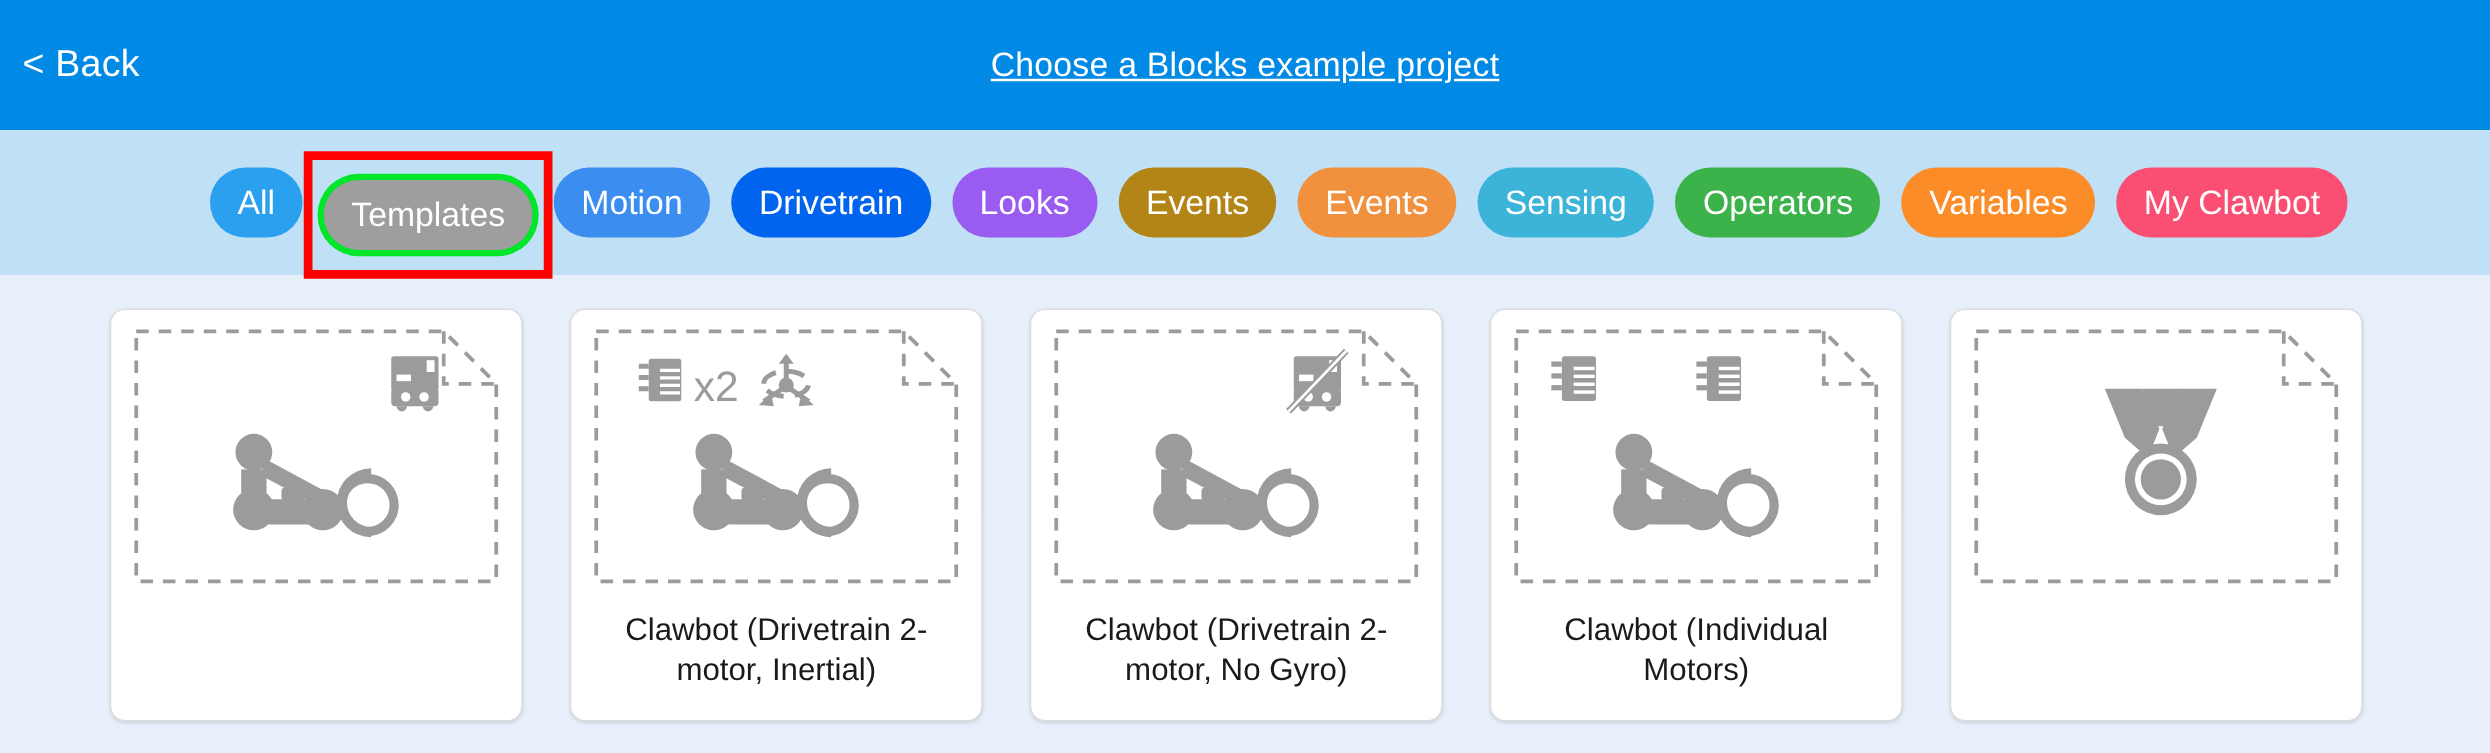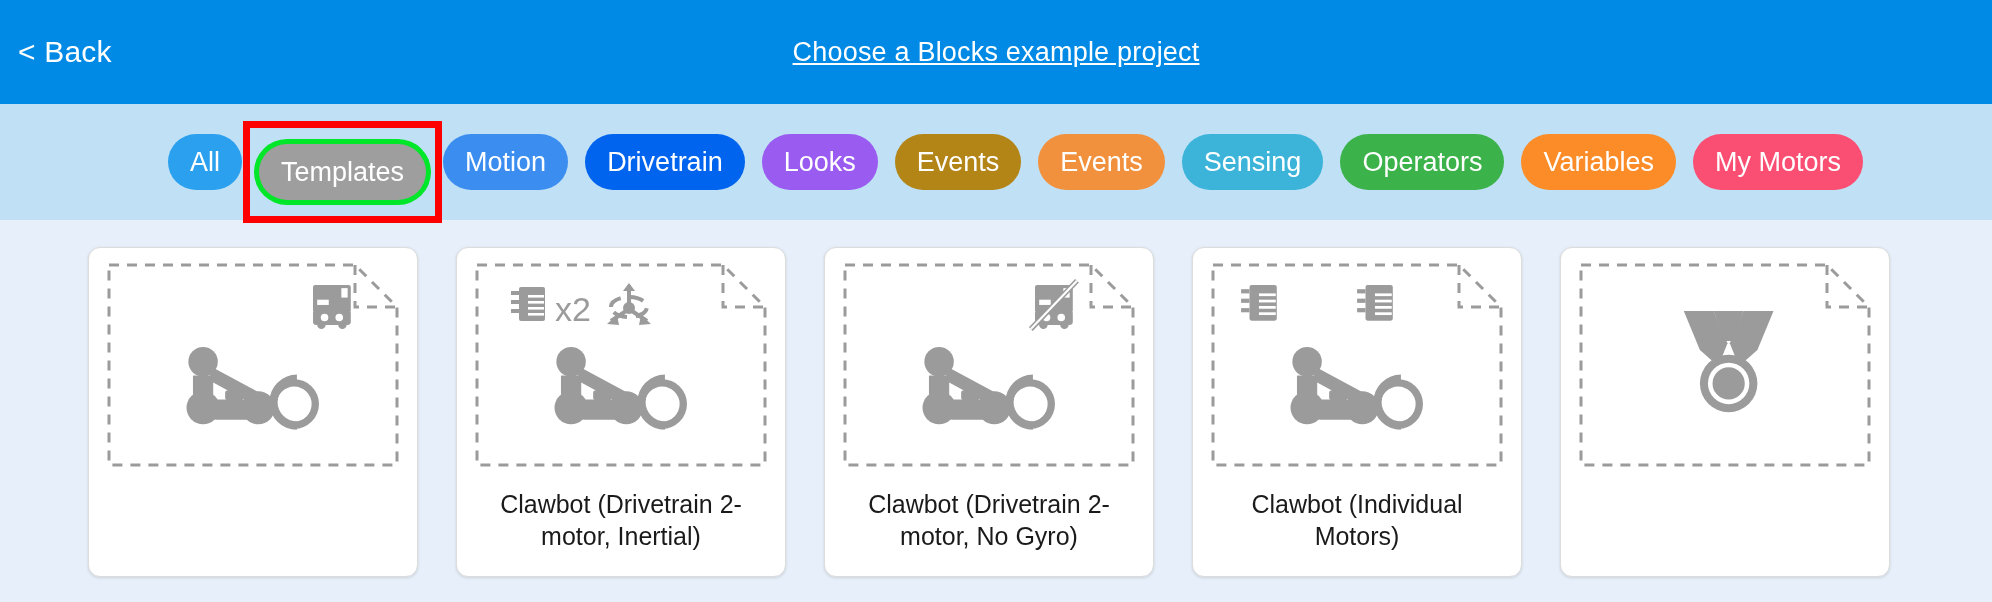--- a/index.html
+++ b/index.html
@@ -138,21 +138,21 @@
       <button class="pill selected" style="background: rgb(158, 158, 158);">Templates</button>
     </div>
     <button class="pill" style="background: rgb(59, 142, 240);">Motion</button>
     <button class="pill" style="background: rgb(0, 100, 238);">Drivetrain</button>
     <button class="pill" style="background: rgb(154, 91, 240);">Looks</button>
     <button class="pill" style="background: rgb(179, 132, 22);">Events</button>
     <button class="pill" style="background: rgb(242, 145, 61);">Events</button>
     <button class="pill" style="background: rgb(60, 180, 217);">Sensing</button>
     <button class="pill" style="background: rgb(60, 179, 74);">Operators</button>
     <button class="pill" style="background: rgb(251, 140, 40);">Variables</button>
-    <button class="pill" style="background: rgb(250, 79, 114);">My Motors</button>
+    <button class="pill" style="background: rgb(250, 79, 114);">My Clawbot</button>
   </div>
 
 <div class="cards" id="cards">
     <div class="card">
       <div class="card-thumb">
        <svg viewBox="0 0 300 212" xmlns="http://www.w3.org/2000/svg">
           <g fill="none" stroke="#9b9b9b" stroke-width="3" stroke-dasharray="10 8">
       <path d="M6 6 L252 6 L294 48 L294 206 L6 206 Z"></path>
       <path d="M252 6 L252 48 L294 48"></path>
     </g>

